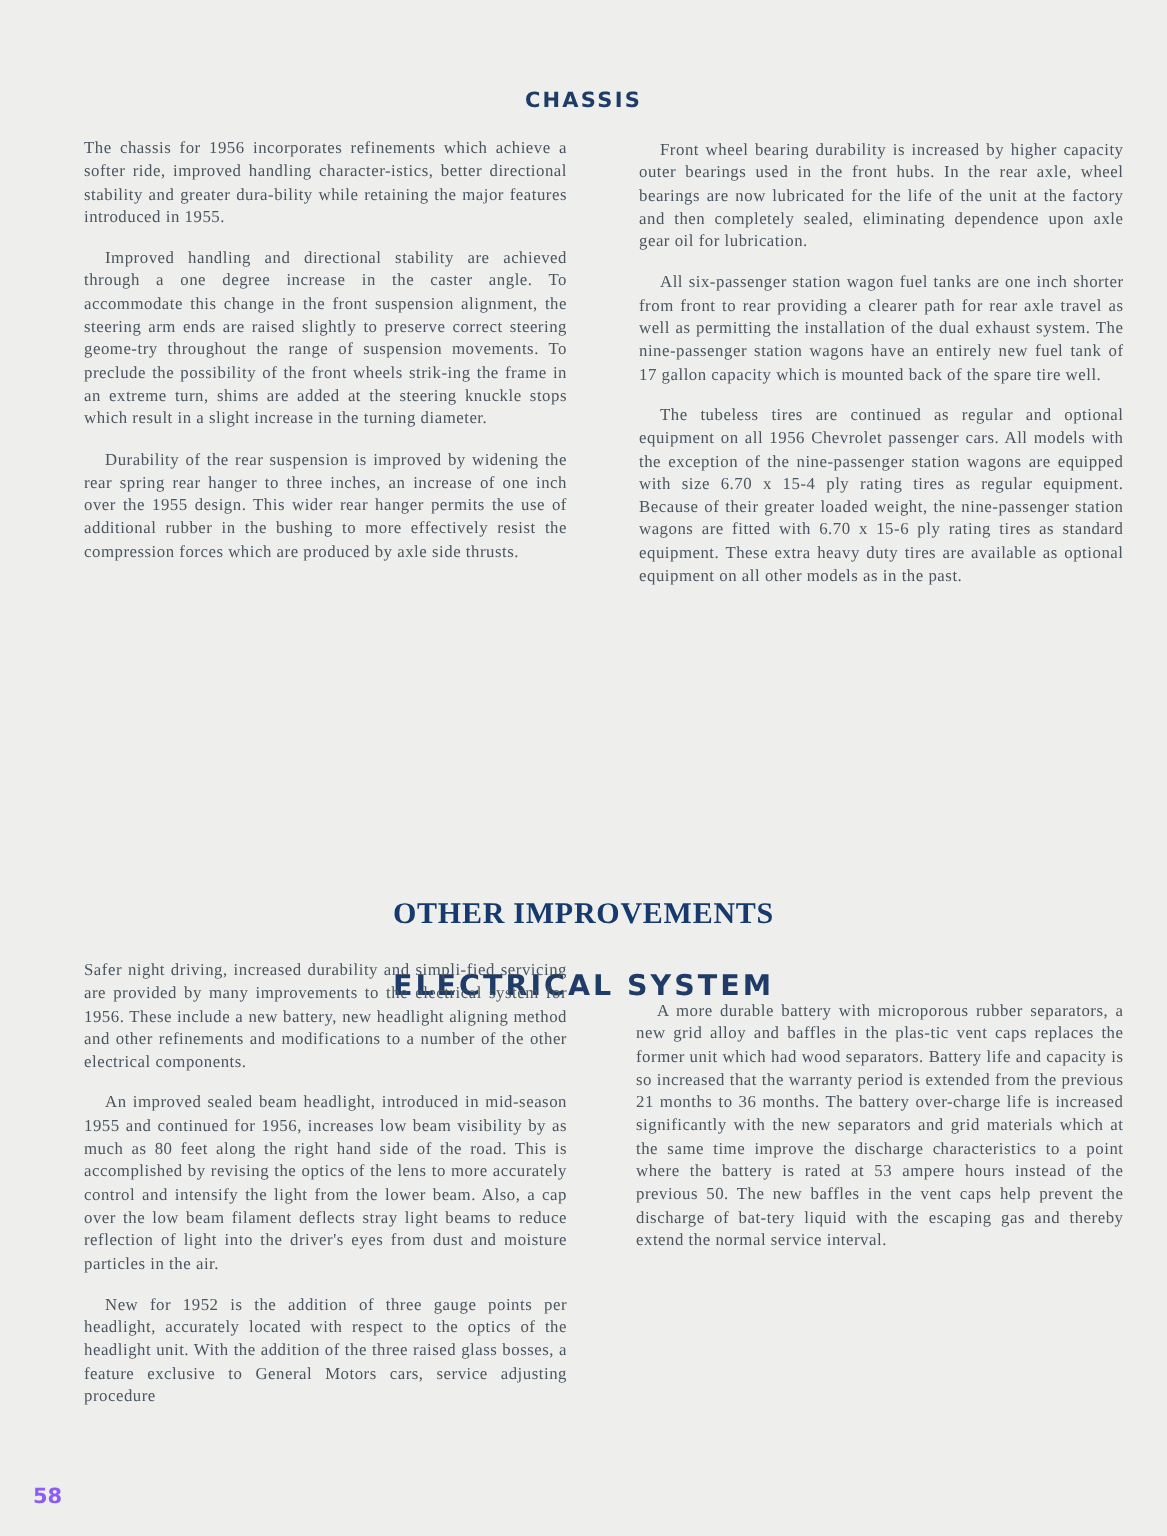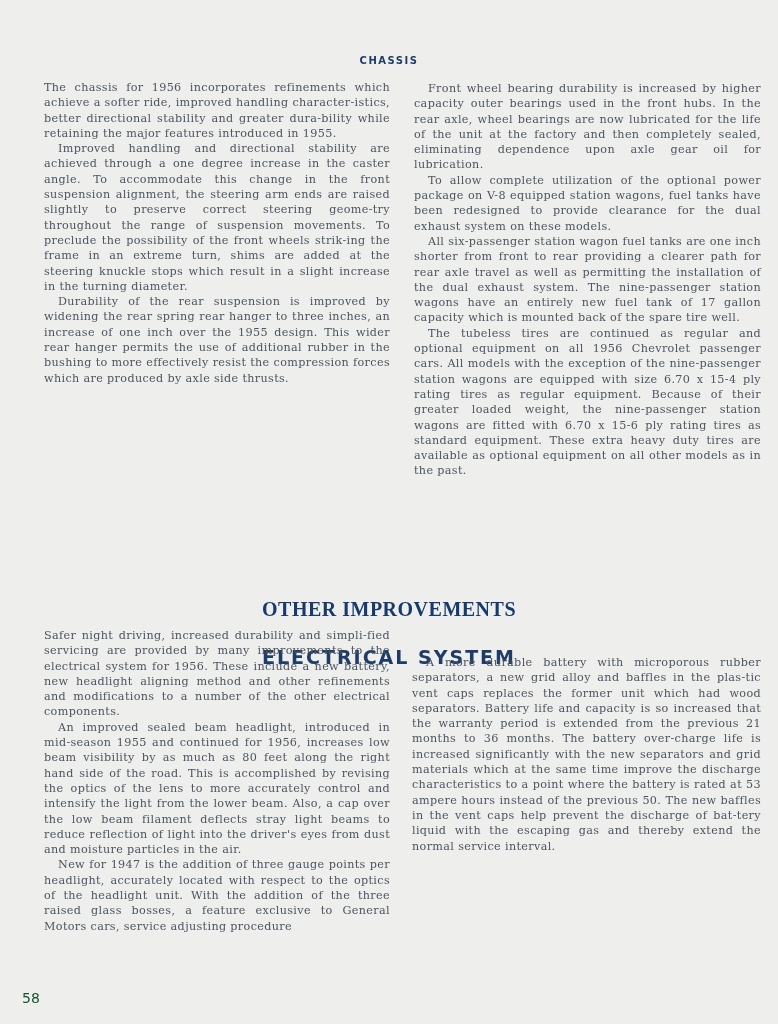--- a/index.html
+++ b/index.html
@@ -8,64 +8,63 @@
     background:#eeefec;
     position:relative;
     font-family:"DejaVu Serif", serif;
     color:#4a5560;
   }
   .h-section {
     position:absolute; left:0; width:778px; text-align:center;
     font-family:"DejaVu Sans", sans-serif; font-weight:bold;
     color:#1f3c68; letter-spacing:1.5px;
   }
-  #chassis-title { top:47px; font-size:10px; }
+  #chassis-title { top:47px; font-size:14px; }
   #other-title { top:585px; font-size:20px; letter-spacing:0.5px; color:#173a6e;font-family:Liberation Serif, serif; }
   #elec-title { top:627px; font-size:19px; letter-spacing:2px; }
   .col {
     position:absolute; width:346px;
     font-size:11.2px; line-height:15.3px; letter-spacing:0.35px;
     text-align:justify;
   }
-  .col p { margin:0; text-indent:14px; }
+  .col p { margin:12px; text-indent:14px;font-family:Liberation Serif, serif; }
   .col p.first { text-indent:0; }
   #c1 { left:44px; top:80px; }
   #c2 { left:414px; top:81px; width:347px; }
   #c3 { left:44px; top:628px; }
   #c4 { left:412px; top:655px; width:349px; }
   #page-num {
     position:absolute; left:22px; top:990px;
-    font-family:"DejaVu Sans", sans-serif; font-weight:normal;
-    font-size:14px; color:#14532d;
+    font-family:"DejaVu Sans", sans-serif; font-weight:bold;
+    font-size:14px; color:#8b5cf6;
   }
 </style>
 </head>
 <body>
 
 <h2 id="chassis-title" class="h-section">CHASSIS</h2>
 
 <div id="c1" class="col">
   <p class="first">The chassis for 1956 incorporates refinements which achieve a softer ride, improved handling character-istics, better directional stability and greater dura-bility while retaining the major features introduced in 1955.</p>
   <p>Improved handling and directional stability are achieved through a one degree increase in the caster angle.  To accommodate this change in the front suspension alignment, the steering arm ends are raised slightly to preserve correct steering geome-try throughout the range of suspension movements. To preclude the possibility of the front wheels strik-ing the frame in an extreme turn, shims are added at the steering knuckle stops which result in a slight increase in the turning diameter.</p>
   <p>Durability of the rear suspension is improved by widening the rear spring rear hanger to three inches, an increase of one inch over the 1955 design. This wider rear hanger permits the use of additional rubber in the bushing to more effectively resist the compression forces which are produced by axle side thrusts.</p>
 </div>
 
 <div id="c2" class="col">
   <p>Front wheel bearing durability is increased by higher capacity outer bearings used in the front hubs.  In the rear axle, wheel bearings are now lubricated for the life of the unit at the factory and then completely sealed, eliminating dependence upon axle gear oil for lubrication.</p>
-  <p>To allow complete utilization of the optional power package on V-8 equipped station wagons, fuel tanks have been redesigned to provide clearance for the dual exhaust system on these models.</p>
   <p>All six-passenger station wagon fuel tanks are one inch shorter from front to rear providing a clearer path for rear axle travel as well as permitting the installation of the dual exhaust system.  The nine-passenger station wagons have an entirely new fuel tank of 17 gallon capacity which is mounted back of the spare tire well.</p>
   <p>The tubeless tires are continued as regular and optional equipment on all 1956 Chevrolet passenger cars.  All models with the exception of the nine-passenger station wagons are equipped with size 6.70 x 15-4 ply rating tires as regular equipment. Because of their greater loaded weight, the nine-passenger station wagons are fitted with 6.70 x 15-6 ply rating tires as standard equipment. These extra heavy duty tires are available as optional equipment on all other models as in the past.</p>
 </div>
 
 <h1 id="other-title" class="h-section">OTHER IMPROVEMENTS</h1>
 <h3 id="elec-title" class="h-section">ELECTRICAL SYSTEM</h3>
 
 <div id="c3" class="col">
   <p class="first">Safer night driving, increased durability and simpli-fied servicing are provided by many improvements to the electrical system for 1956.  These include a new battery, new headlight aligning method and other refinements and modifications to a number of the other electrical components.</p>
   <p>An improved sealed beam headlight, introduced in mid-season 1955 and continued for 1956, increases low beam visibility by as much as 80 feet along the right hand side of the road.  This is accomplished by revising the optics of the lens to more accurately control and intensify the light from the lower beam. Also, a cap over the low beam filament deflects stray light beams to reduce reflection of light into the driver's eyes from dust and moisture particles in the air.</p>
-  <p>New for 1947 is the addition of three gauge points per headlight, accurately located with respect to the optics of the headlight unit.  With the addition of the three raised glass bosses, a feature exclusive to General Motors cars, service adjusting procedure</p>
+  <p>New for 1952 is the addition of three gauge points per headlight, accurately located with respect to the optics of the headlight unit.  With the addition of the three raised glass bosses, a feature exclusive to General Motors cars, service adjusting procedure</p>
 </div>
 
 <div id="c4" class="col">
   <p>A more durable battery with microporous rubber separators, a new grid alloy and baffles in the plas-tic vent caps replaces the former unit which had wood separators.  Battery life and capacity is so increased that the warranty period is extended from the previous 21 months to 36 months.  The battery over-charge life is increased significantly with the new separators and grid materials which at the same time improve the discharge characteristics to a point where the battery is rated at 53 ampere hours instead of the previous 50.  The new baffles in the vent caps help prevent the discharge of bat-tery liquid with the escaping gas and thereby extend the normal service interval.</p>
 </div>
 
 <div id="page-num">58</div>
 
 </body></html>

